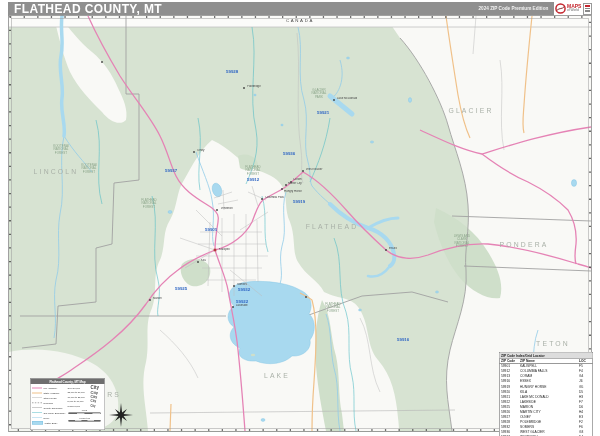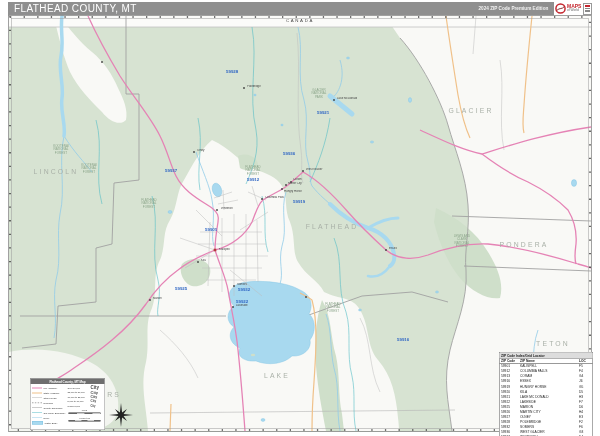--- a/index.html
+++ b/index.html
@@ -1,21 +1,21 @@
 <!DOCTYPE html>
 <html><head>
 <meta charset="utf-8">
 <style>
   html,body{margin:0;padding:0;background:#fff}
   .stage{position:relative;width:600px;height:436px;background:#fff;overflow:hidden;
          font-family:"Liberation Sans",sans-serif;}
   
   .titlebar{position:absolute;left:8px;top:2px;width:546px;height:13px;background:#8f8f8f;
             display:flex;align-items:center;justify-content:space-between;padding:0 6px;box-sizing:border-box}
-  .title{font-size:10px;font-weight:normal;color:#fff;letter-spacing:.4px;white-space:nowrap}
+  .title{font-size:12px;font-weight:bold;color:#fff;letter-spacing:.4px;white-space:nowrap}
   .edition{font-size:8px;font-weight:bold;color:#f2f2f2;transform:scale(.58);transform-origin:100% 50%;white-space:nowrap}
   .logo{position:absolute;left:555px;top:1px;width:37px;height:15px;display:flex;align-items:center;gap:1px}
   .logo-txt{display:flex;flex-direction:column;line-height:1}
   .logo-brand{font-size:5px;font-weight:bold;color:#c4262e}
   .logo-tag{font-size:4px;color:#666;transform:scale(.8);transform-origin:0 0;white-space:nowrap}
   .logo-box{width:9px;height:12px;border:.5px solid #999;display:flex;flex-direction:column;justify-content:space-evenly;padding:1px;box-sizing:border-box}
   .logo-box i{display:block;height:1.5px;background:#888}
   .logo-box i.r{background:#c4262e}
   
   .lbl{position:absolute;white-space:nowrap;pointer-events:none}

